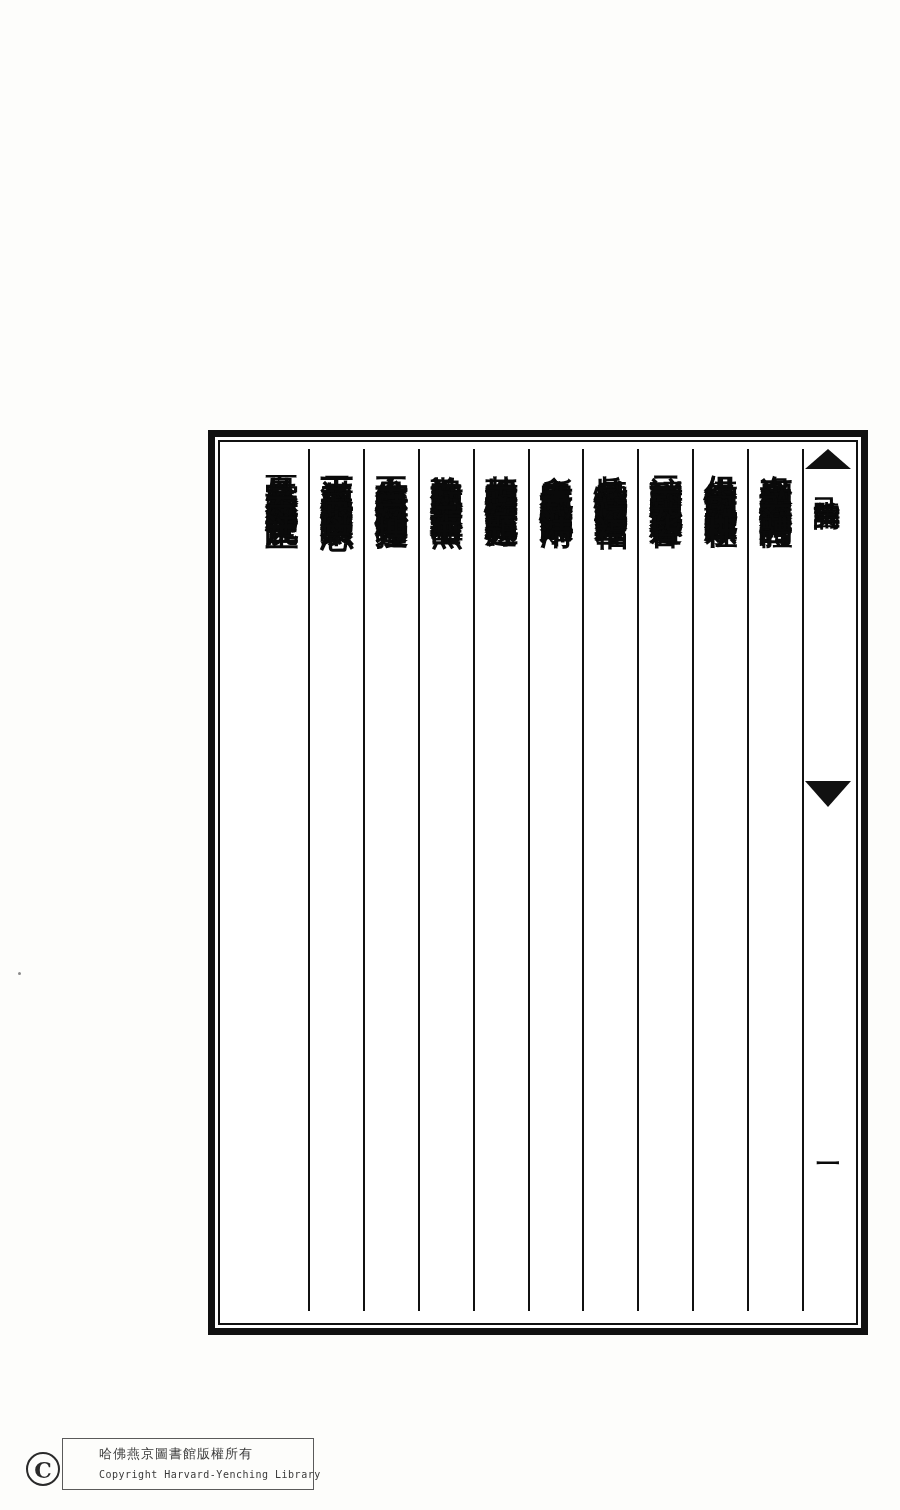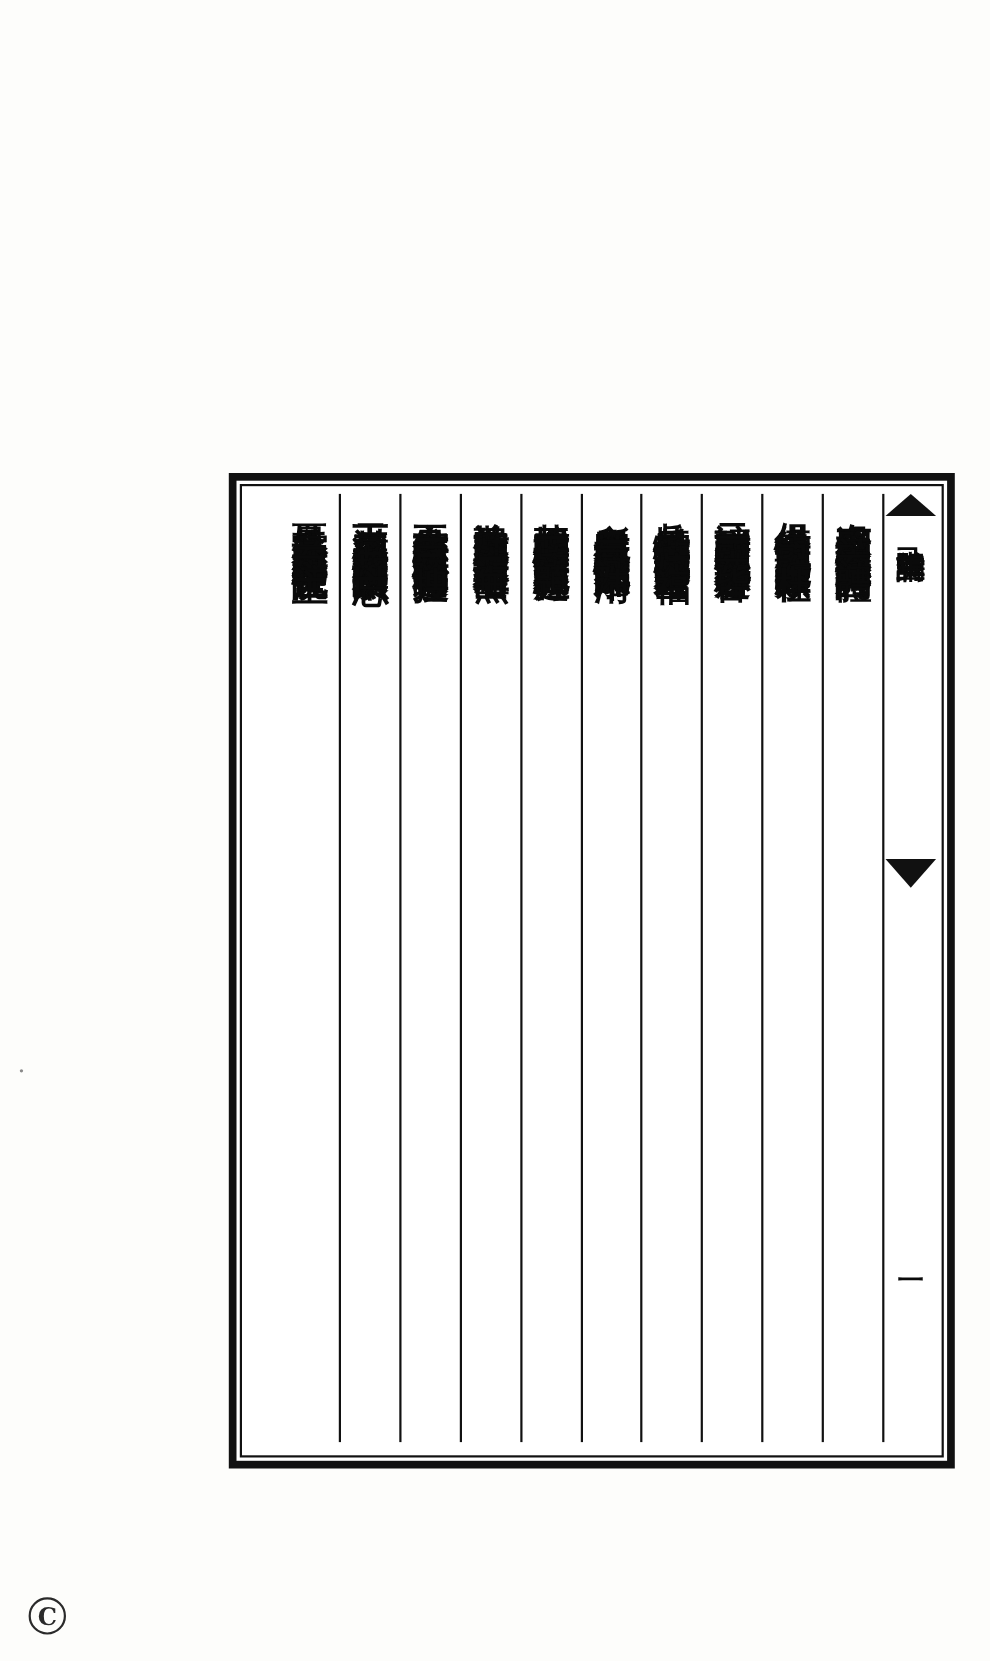--- a/index.html
+++ b/index.html
@@ -227,14 +227,18 @@
       <div class="text-col">天下漢隸各碑親爲校勘裝粘成冊朝夕講求樂以忘</div>
 
       <div class="col-rule"></div>
       <div class="text-col">憂妹之八分於是益加進焉至光緒辛巳從宦皖江主</div>
 
     </div>
   </div>
 
   <div id="copyright-c">C</div>
 
+  <div id="stamp">
+    <div id="stamp-line1">哈佛燕京圖書館版權所有</div>
+    <div id="stamp-line2">Copyright Harvard-Yenching Library</div>
+  </div>
 
 </div>
 
 </body></html>

